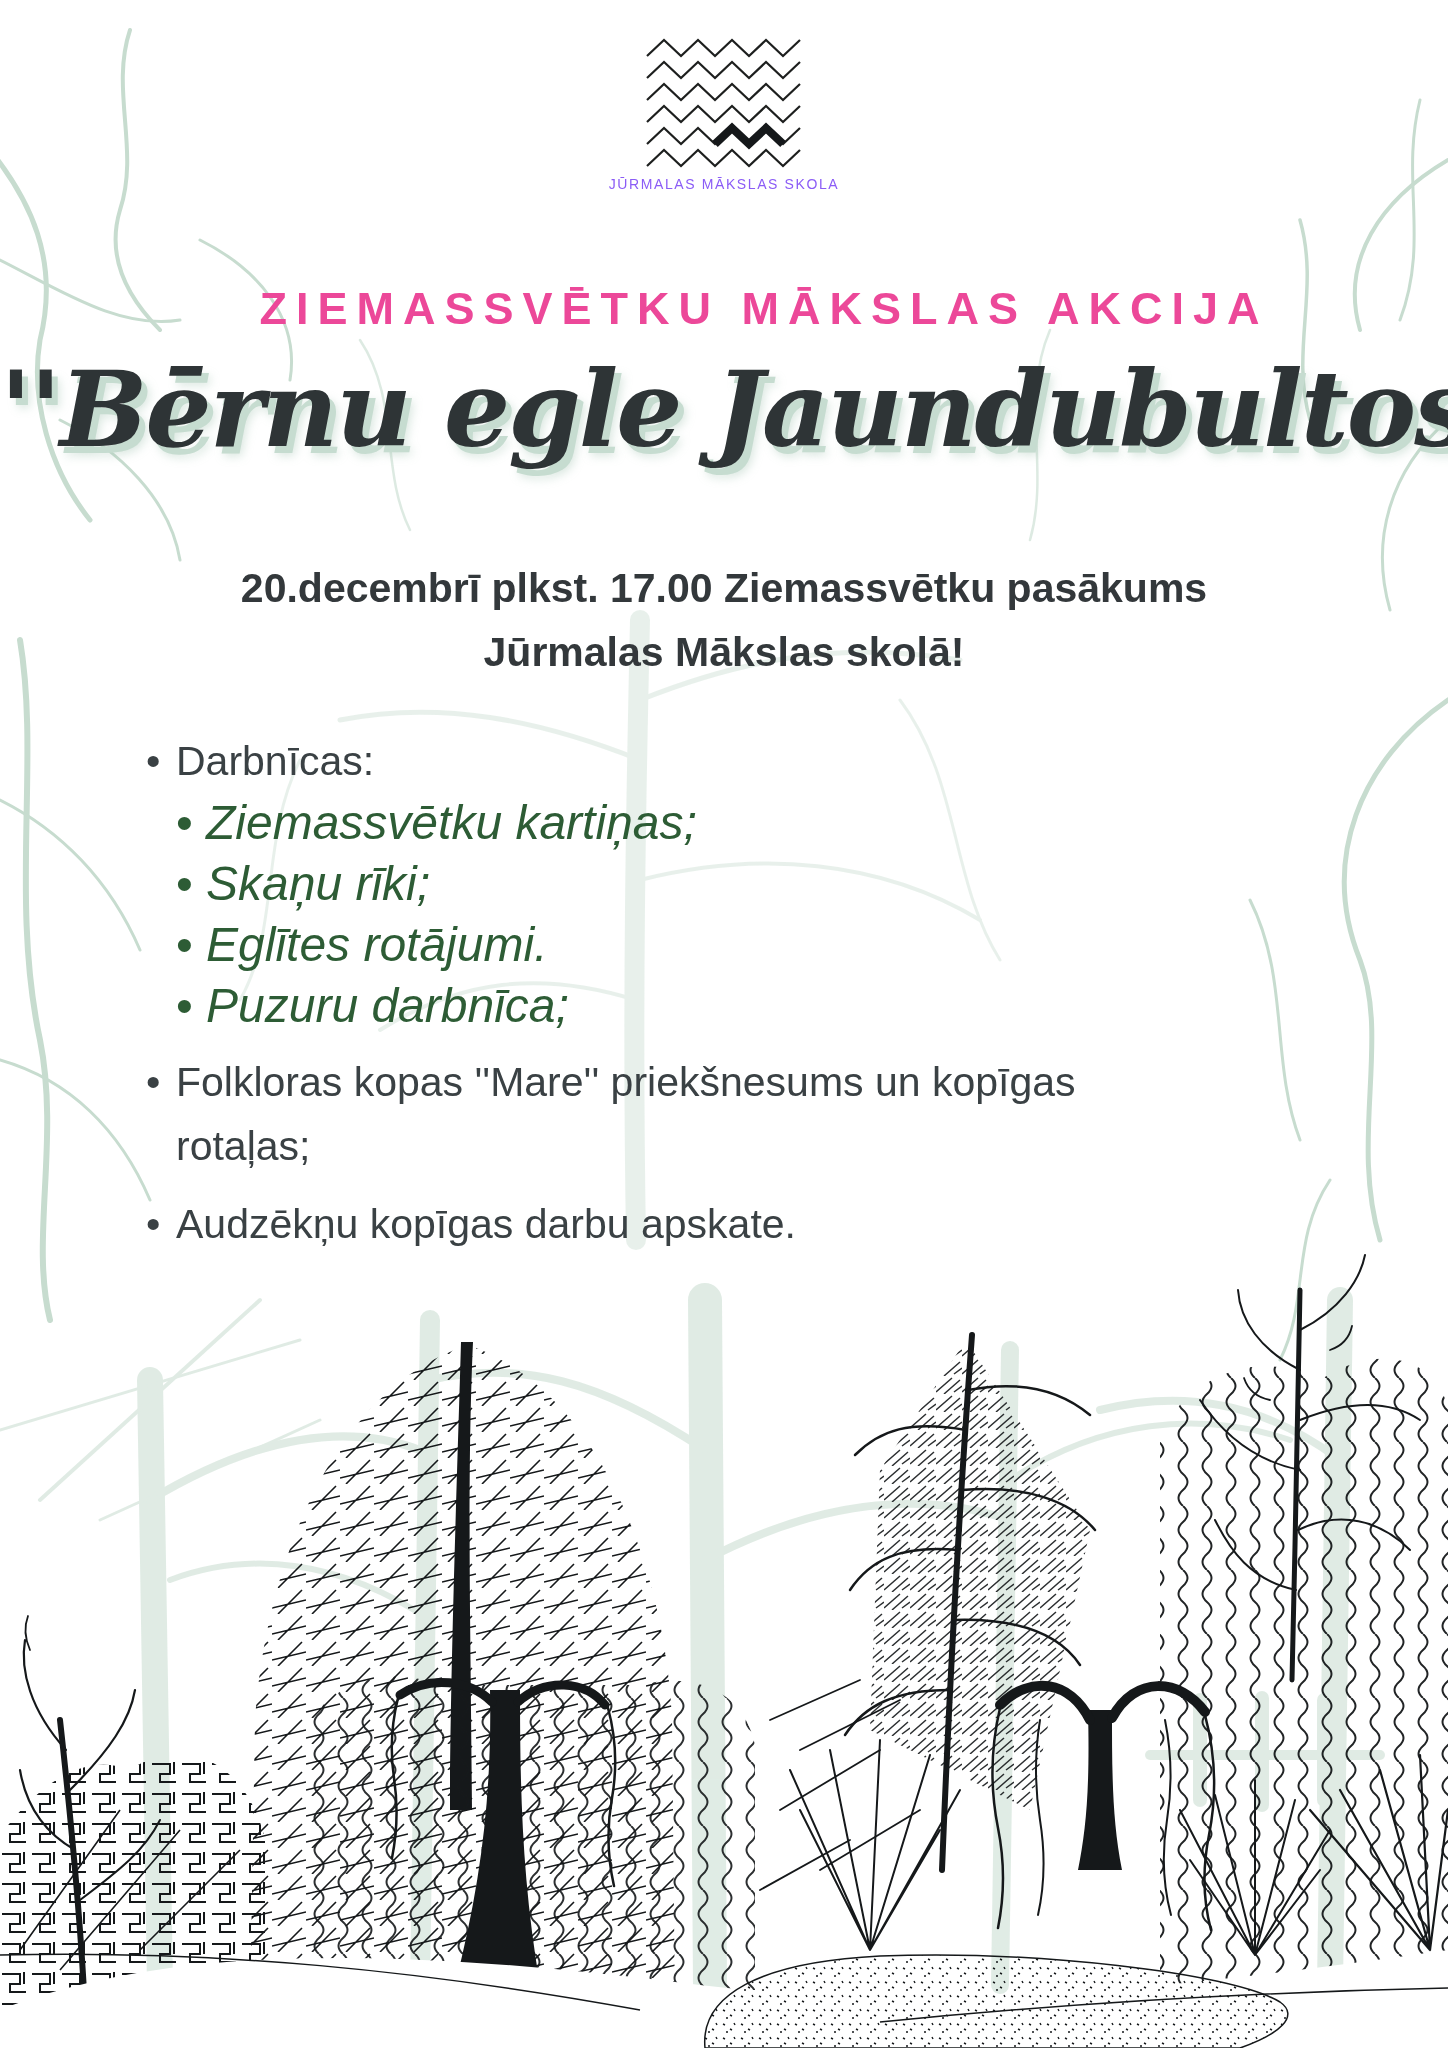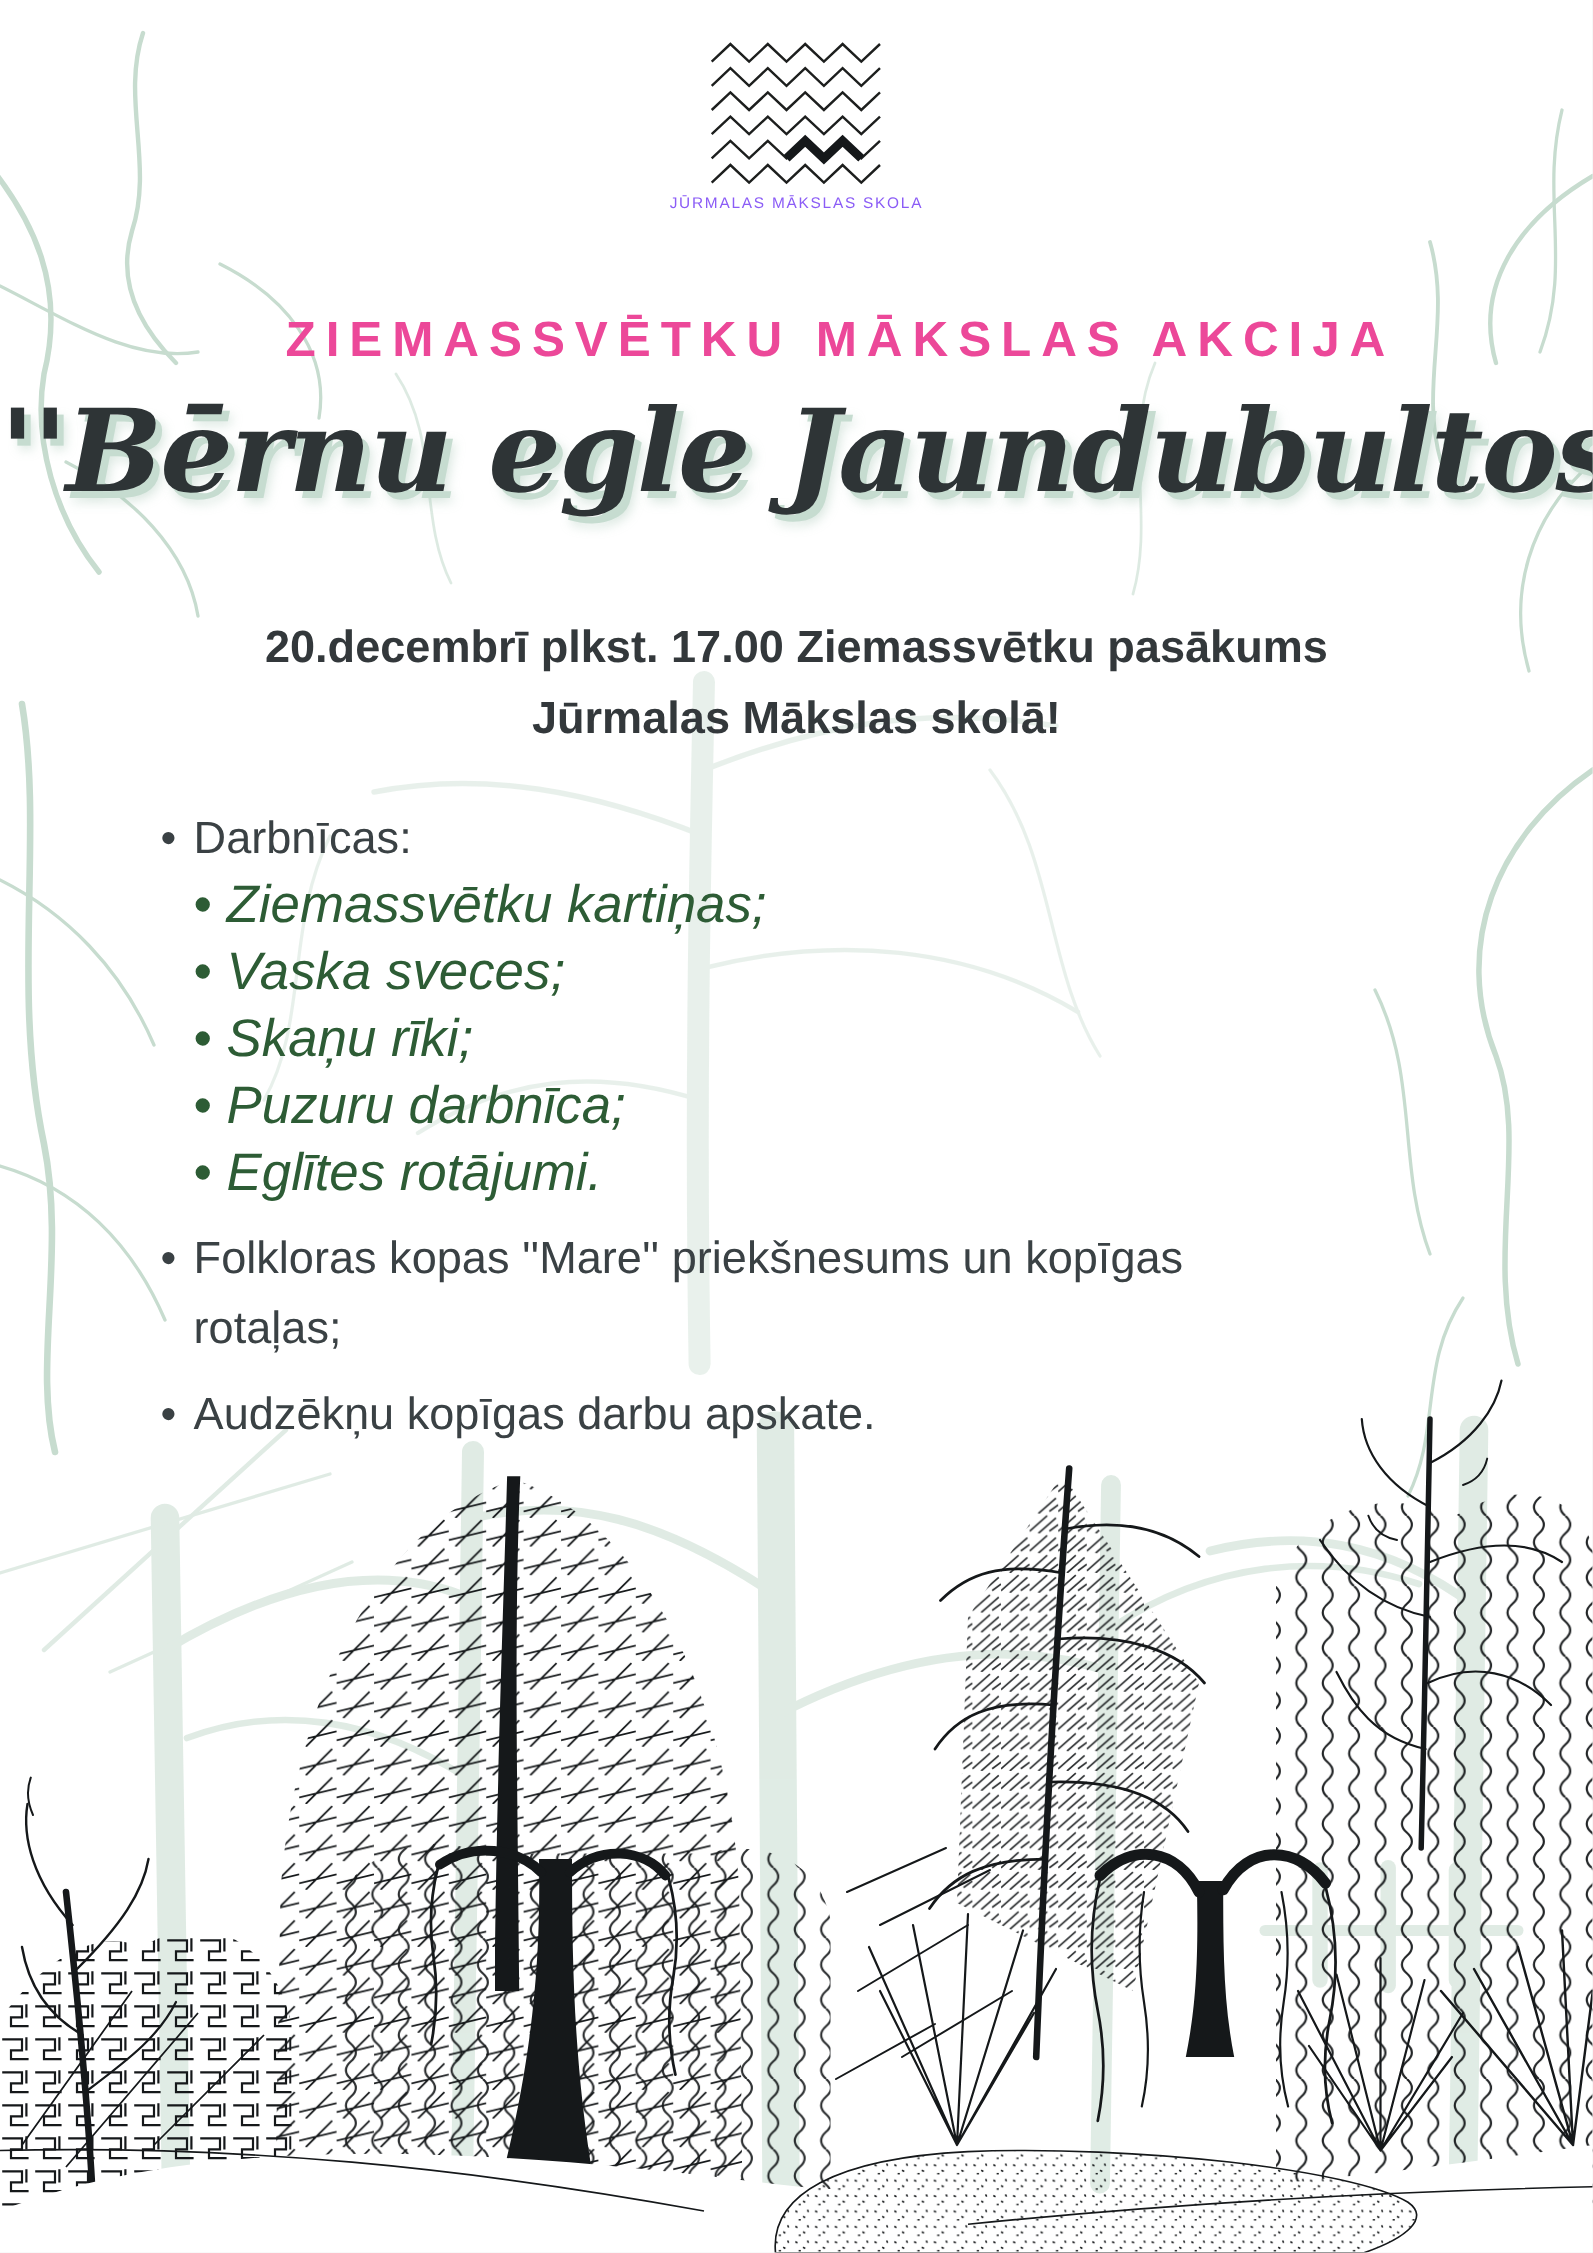--- a/index.html
+++ b/index.html
@@ -230,24 +230,23 @@
       <div>20.decembrī plkst. 17.00 Ziemassvētku pasākums</div>
       <div>Jūrmalas Mākslas skolā!</div>
     </div>
 
     <div class="program">
       <ul class="l1">
         <li>
           <span>Darbnīcas:</span>
           <ul class="l2">
             <li>Ziemassvētku kartiņas;</li>
-            <li>Vaska sveces;</li>
             <li>Skaņu rīki;</li>
+            <li>Eglītes rotājumi.</li>
             <li>Puzuru darbnīca;</li>
-            <li>Eglītes rotājumi.</li>
           </ul>
         </li>
         <li class="li-gap">Folkloras kopas ''Mare'' priekšnesums un kopīgas rotaļas;</li>
         <li class="li-gap">Audzēkņu kopīgas darbu apskate.</li>
       </ul>
     </div>
 
   </div>
 </div>
 

